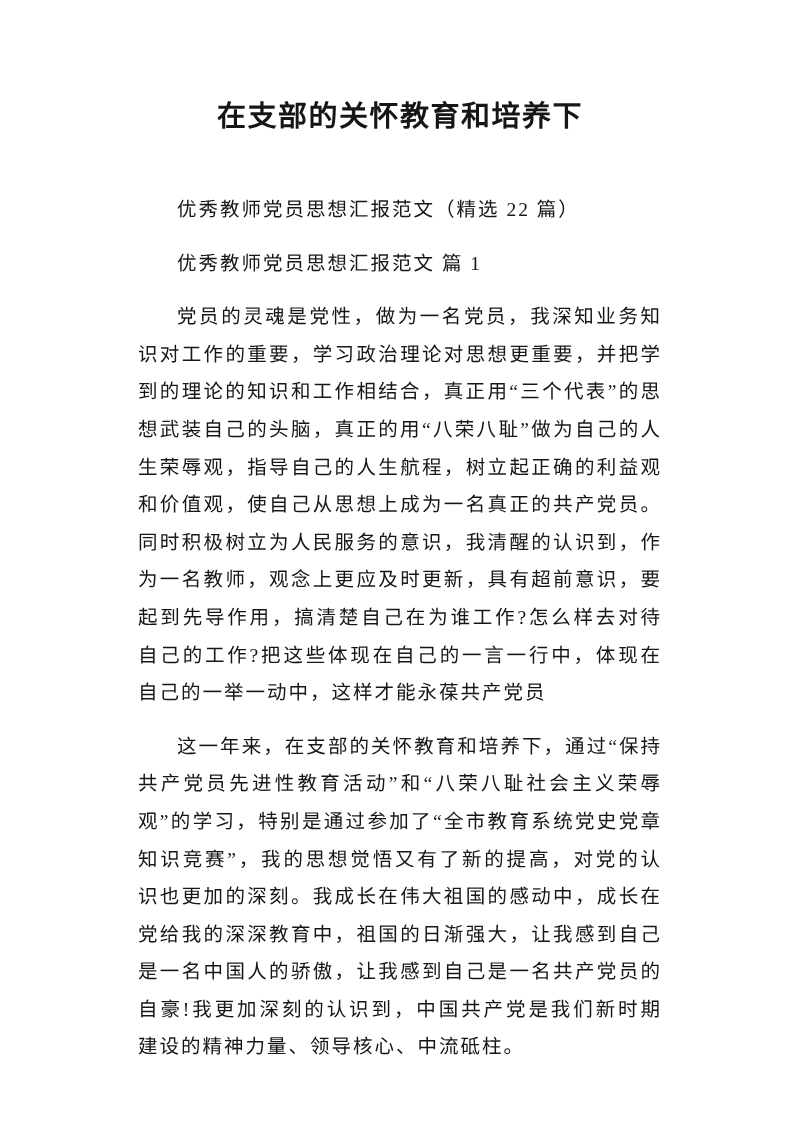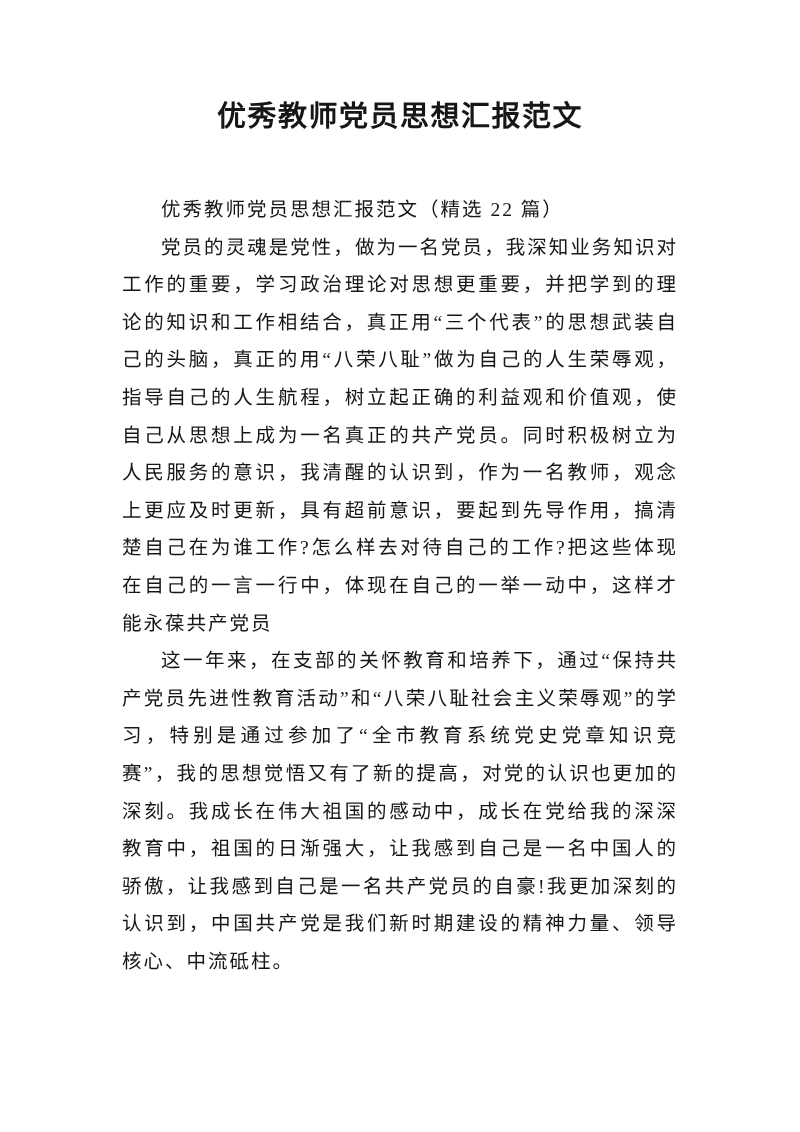--- a/index.html
+++ b/index.html
@@ -21,37 +21,38 @@
   .doc-title {
     margin: 0 0 52px 0;
     font-size: 29px;
     font-weight: 700;
     line-height: 46px;
     text-align: center;
     letter-spacing: 1.5px;
     white-space: nowrap;
   }
   .doc-body p {
-    margin: 0;
+    margin: 16px;
     font-size: 19.5px;
     line-height: 37.6px;
     letter-spacing: 2px;
     text-align: justify;
     text-indent: 2em;
     word-break: break-all;
   }
 </style>
 </head>
 <body>
 
 <div class="page">
-  <h1 class="doc-title">优秀教师党员思想汇报范文</h1>
+  <h1 class="doc-title">在支部的关怀教育和培养下</h1>
 
   <div class="doc-body">
     <p>优秀教师党员思想汇报范文（精选 22 篇）</p>
 
+    <p>优秀教师党员思想汇报范文 篇 1</p>
 
 
     <p>党员的灵魂是党性，做为一名党员，我深知业务知识对工作的重要，学习政治理论对思想更重要，并把学到的理论的知识和工作相结合，真正用“三个代表”的思想武装自己的头脑，真正的用“八荣八耻”做为自己的人生荣辱观，指导自己的人生航程，树立起正确的利益观和价值观，使自己从思想上成为一名真正的共产党员。同时积极树立为人民服务的意识，我清醒的认识到，作为一名教师，观念上更应及时更新，具有超前意识，要起到先导作用，搞清楚自己在为谁工作?怎么样去对待自己的工作?把这些体现在自己的一言一行中，体现在自己的一举一动中，这样才能永葆共产党员</p>
 
     <p>这一年来，在支部的关怀教育和培养下，通过“保持共产党员先进性教育活动”和“八荣八耻社会主义荣辱观”的学习，特别是通过参加了“全市教育系统党史党章知识竞赛”，我的思想觉悟又有了新的提高，对党的认识也更加的深刻。我成长在伟大祖国的感动中，成长在党给我的深深教育中，祖国的日渐强大，让我感到自己是一名中国人的骄傲，让我感到自己是一名共产党员的自豪!我更加深刻的认识到，中国共产党是我们新时期建设的精神力量、领导核心、中流砥柱。</p>
   </div>
 </div>
 
 </body></html>

